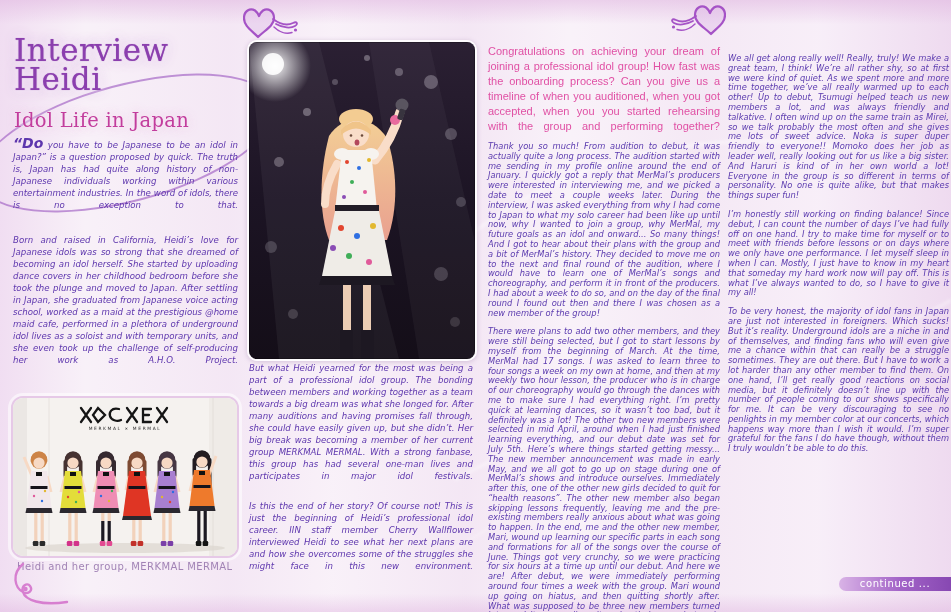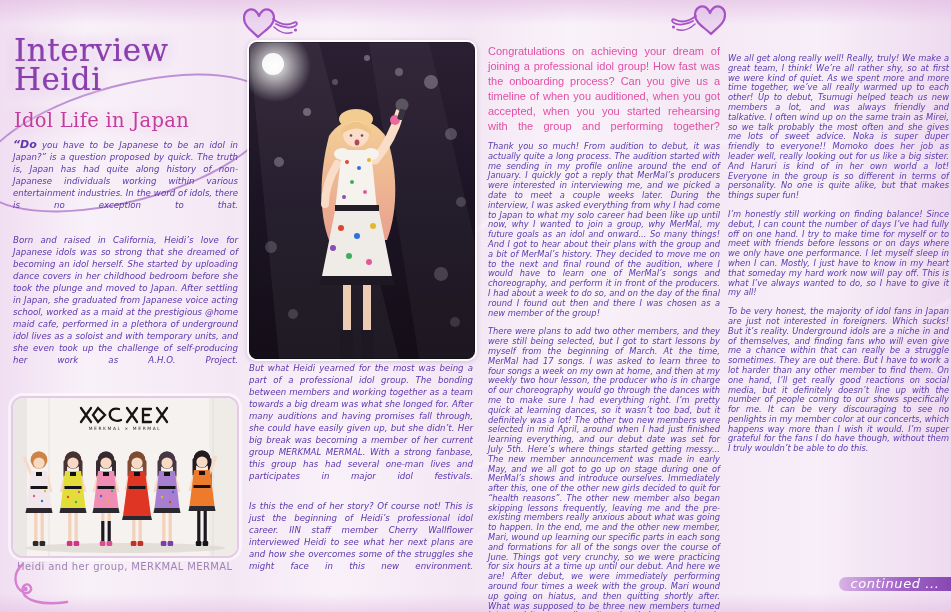--- a/index.html
+++ b/index.html
@@ -34,21 +34,21 @@
   }
   
   .intro-p{
     position:absolute;margin:0;font-style:italic;font-size:8.6px;line-height:12px;
     color:#5d36ad;text-align:justify;text-align-last:justify;z-index:2;
   }
   #intro1{left:13px;top:139px;width:225px;}
   #intro2{left:13px;top:234px;width:225px;}
   #intro3{left:249px;top:362px;width:224px;}
   #intro4{left:249px;top:500px;width:224px;}
-  .lead{font-size:11px;font-weight:bold;line-height:0;}
+  .lead{font-size:14px;font-weight:bold;line-height:0;}
   .col{position:absolute;z-index:2;}
   #col3{left:488px;top:44px;width:232px;}
   #col4{left:728px;top:46px;width:221px;}
   .q{
     margin:0 0 7px;font-family:"Liberation Sans", sans-serif;font-size:11px;line-height:15px;
     color:#e050a4;text-align:justify;text-align-last:justify;
   }
   .a{
     margin:8px 0 9px;font-style:italic;font-size:8.3px;line-height:9.8px;
     color:#5a3aae;text-align:justify;
@@ -72,21 +72,21 @@
   }
   
   .heart{position:absolute;width:58px;height:36px;z-index:2;}
   #heartLeft{left:243px;top:6px;}
   #heartRight{left:668px;top:3px;transform:scaleX(-1);}
   .corner-flourish{position:absolute;left:3px;top:562px;width:72px;height:48px;z-index:2;}
   .sheen{position:absolute;inset:0;z-index:1;pointer-events:none;filter:blur(1.4px);opacity:.55;}
   .continued{
     position:absolute;right:0;top:577px;width:112px;height:14px;z-index:3;
     border-radius:9px 0 0 9px;background:linear-gradient(90deg,#d9b3e6,#a263c7 55%,#8748b2);
-    color:#fff;font-style:italic;font-size:13px;line-height:14px;text-align:center;letter-spacing:.6px;
+    color:#fff;font-size:10px;line-height:14px;text-align:center;letter-spacing:.6px;
   }
 </style>
 </head>
 <body>
 
 <div class="page">
 
   <svg class="sheen" viewBox="0 0 951 612" preserveAspectRatio="none">
     <path d="M470 235 C600 135 770 115 960 175" fill="none" stroke="rgba(255,255,255,.8)" stroke-width="3"></path>
     <path d="M455 480 C620 385 810 385 960 295" fill="none" stroke="rgba(255,255,255,.7)" stroke-width="3"></path>

